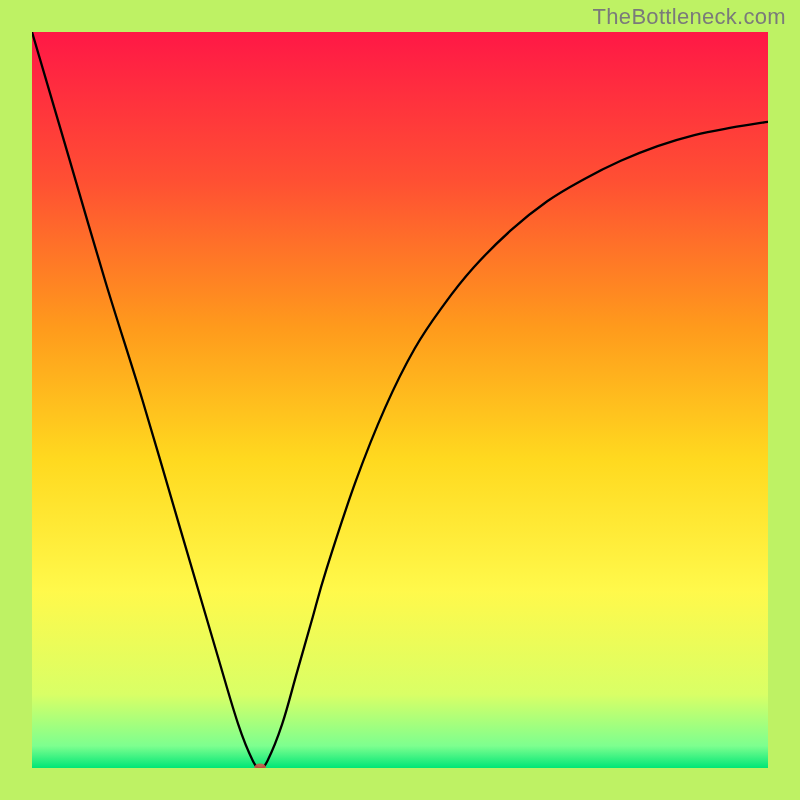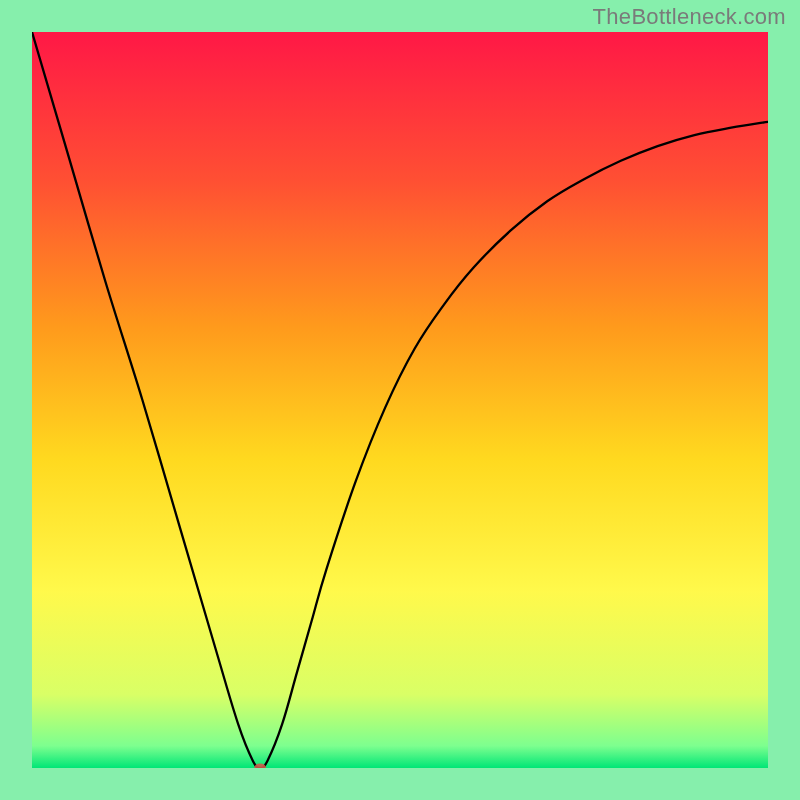--- a/index.html
+++ b/index.html
@@ -8,21 +8,21 @@
     width: 800px;
     height: 800px;
     overflow: hidden;
     background: #000;
     font-family: Arial, Helvetica, sans-serif;
   }
   .container {
     position: relative;
     width: 800px;
     height: 800px;
-    background: #86efac;
+    background: #bef264;
   }
   .watermark {
     position: absolute;
     top: 4px;
     right: 14px;
     color: #7a7a7a;
     font-size: 22px;
     font-weight: 500;
     letter-spacing: 0.3px;
     z-index: 3;

